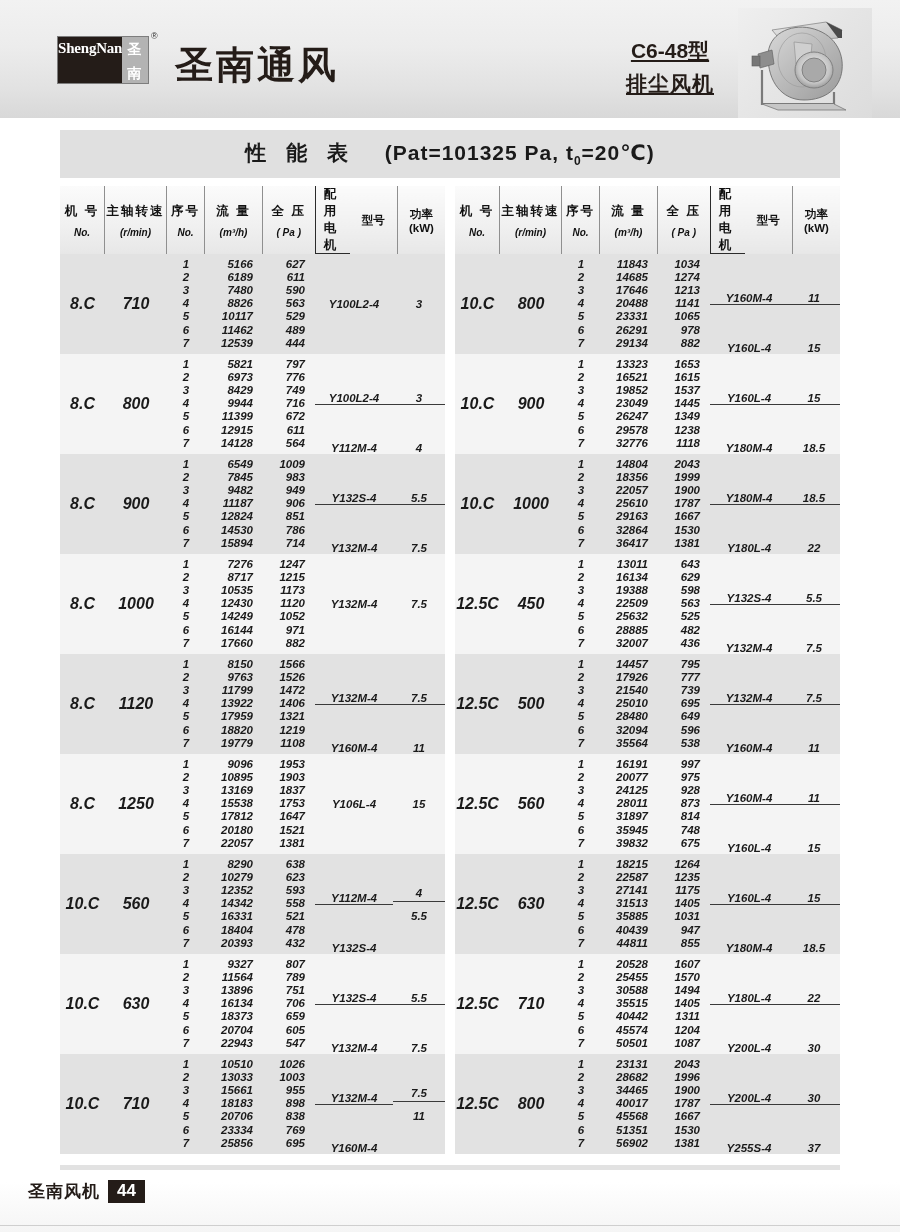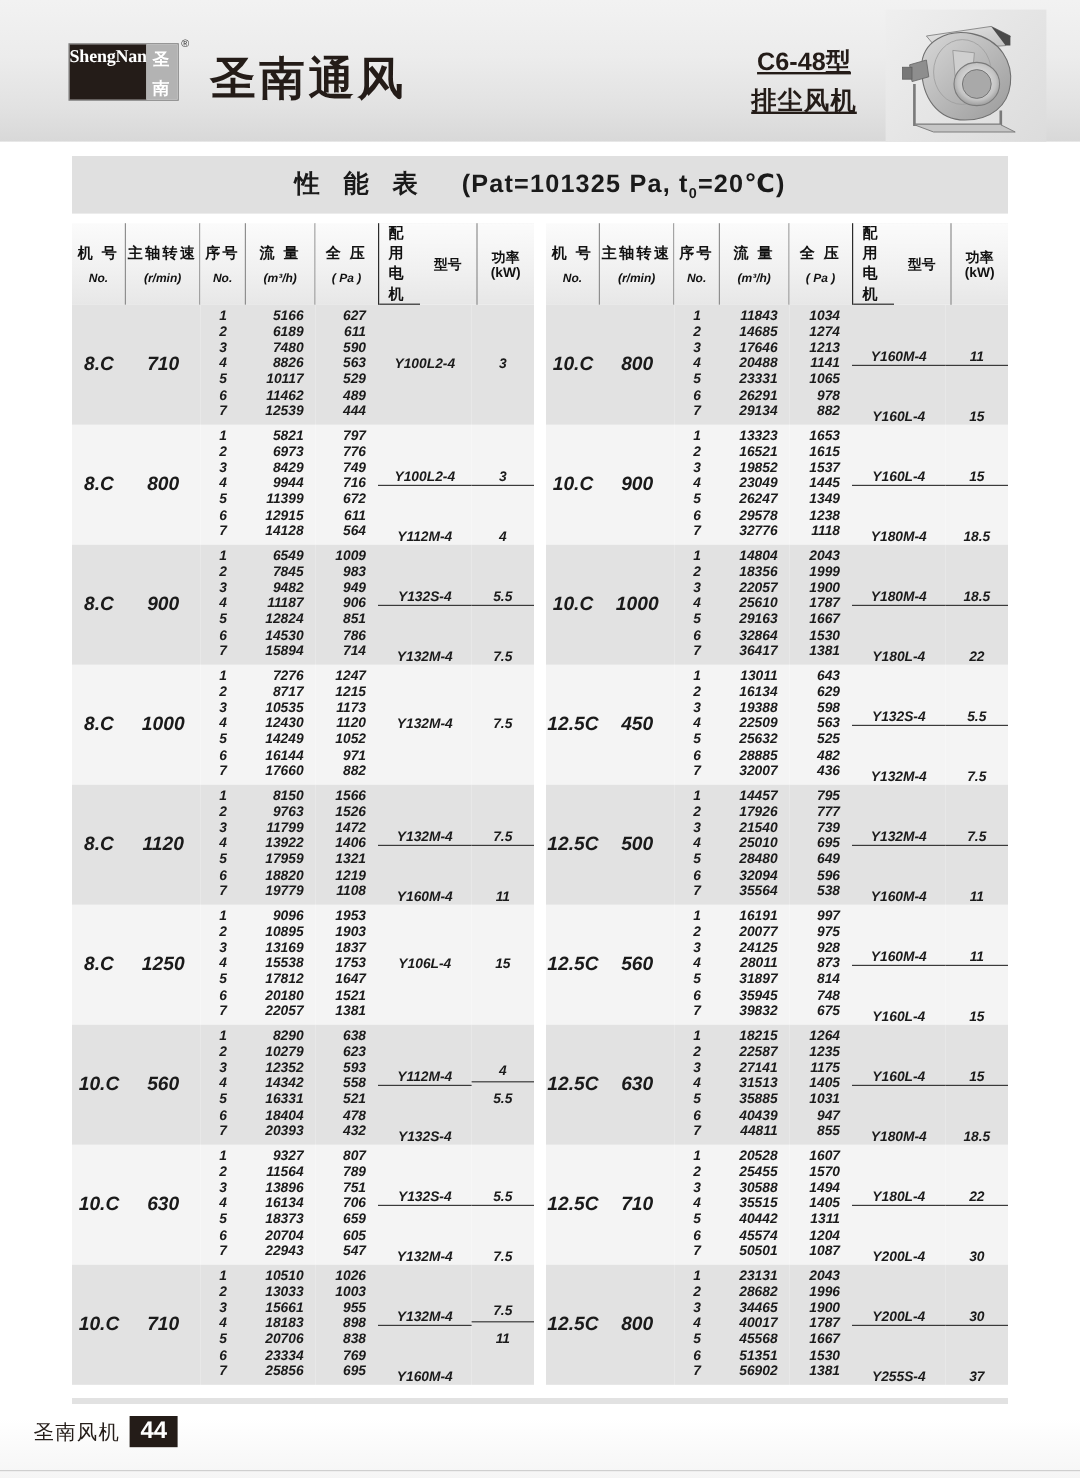--- a/index.html
+++ b/index.html
@@ -150,23 +150,23 @@
     background:linear-gradient(to bottom,#ffffff 0%,#f5f5f5 100%);
   }
   .foot-rule {
     position:absolute; left:60px; top:1165px; width:780px; height:5px;
     background:#e2e2e2;
   }
   .foot-inner {
     position:absolute; left:28px; top:1180px;
     display:flex; align-items:center; gap:8px;
   }
-  .foot-brand { font-size:17px; font-weight:normal; color:#241c18; letter-spacing:1px;}
+  .foot-brand { font-size:17px; font-weight:bold; color:#241c18; letter-spacing:1px;}
   .foot-page {
-    background:#241c18; color:#ffffff; font-size:20px; font-weight:bold;
+    background:#241c18; color:#ffffff; font-size:17px; font-weight:bold;
     padding:1px 9px 2px 9px;
   }
   .foot-line {
     position:absolute; left:0; top:1225px; width:900px; height:1px;
     background:#cfcfcf;
   }
 </style>
 </head>
 <body>
 

